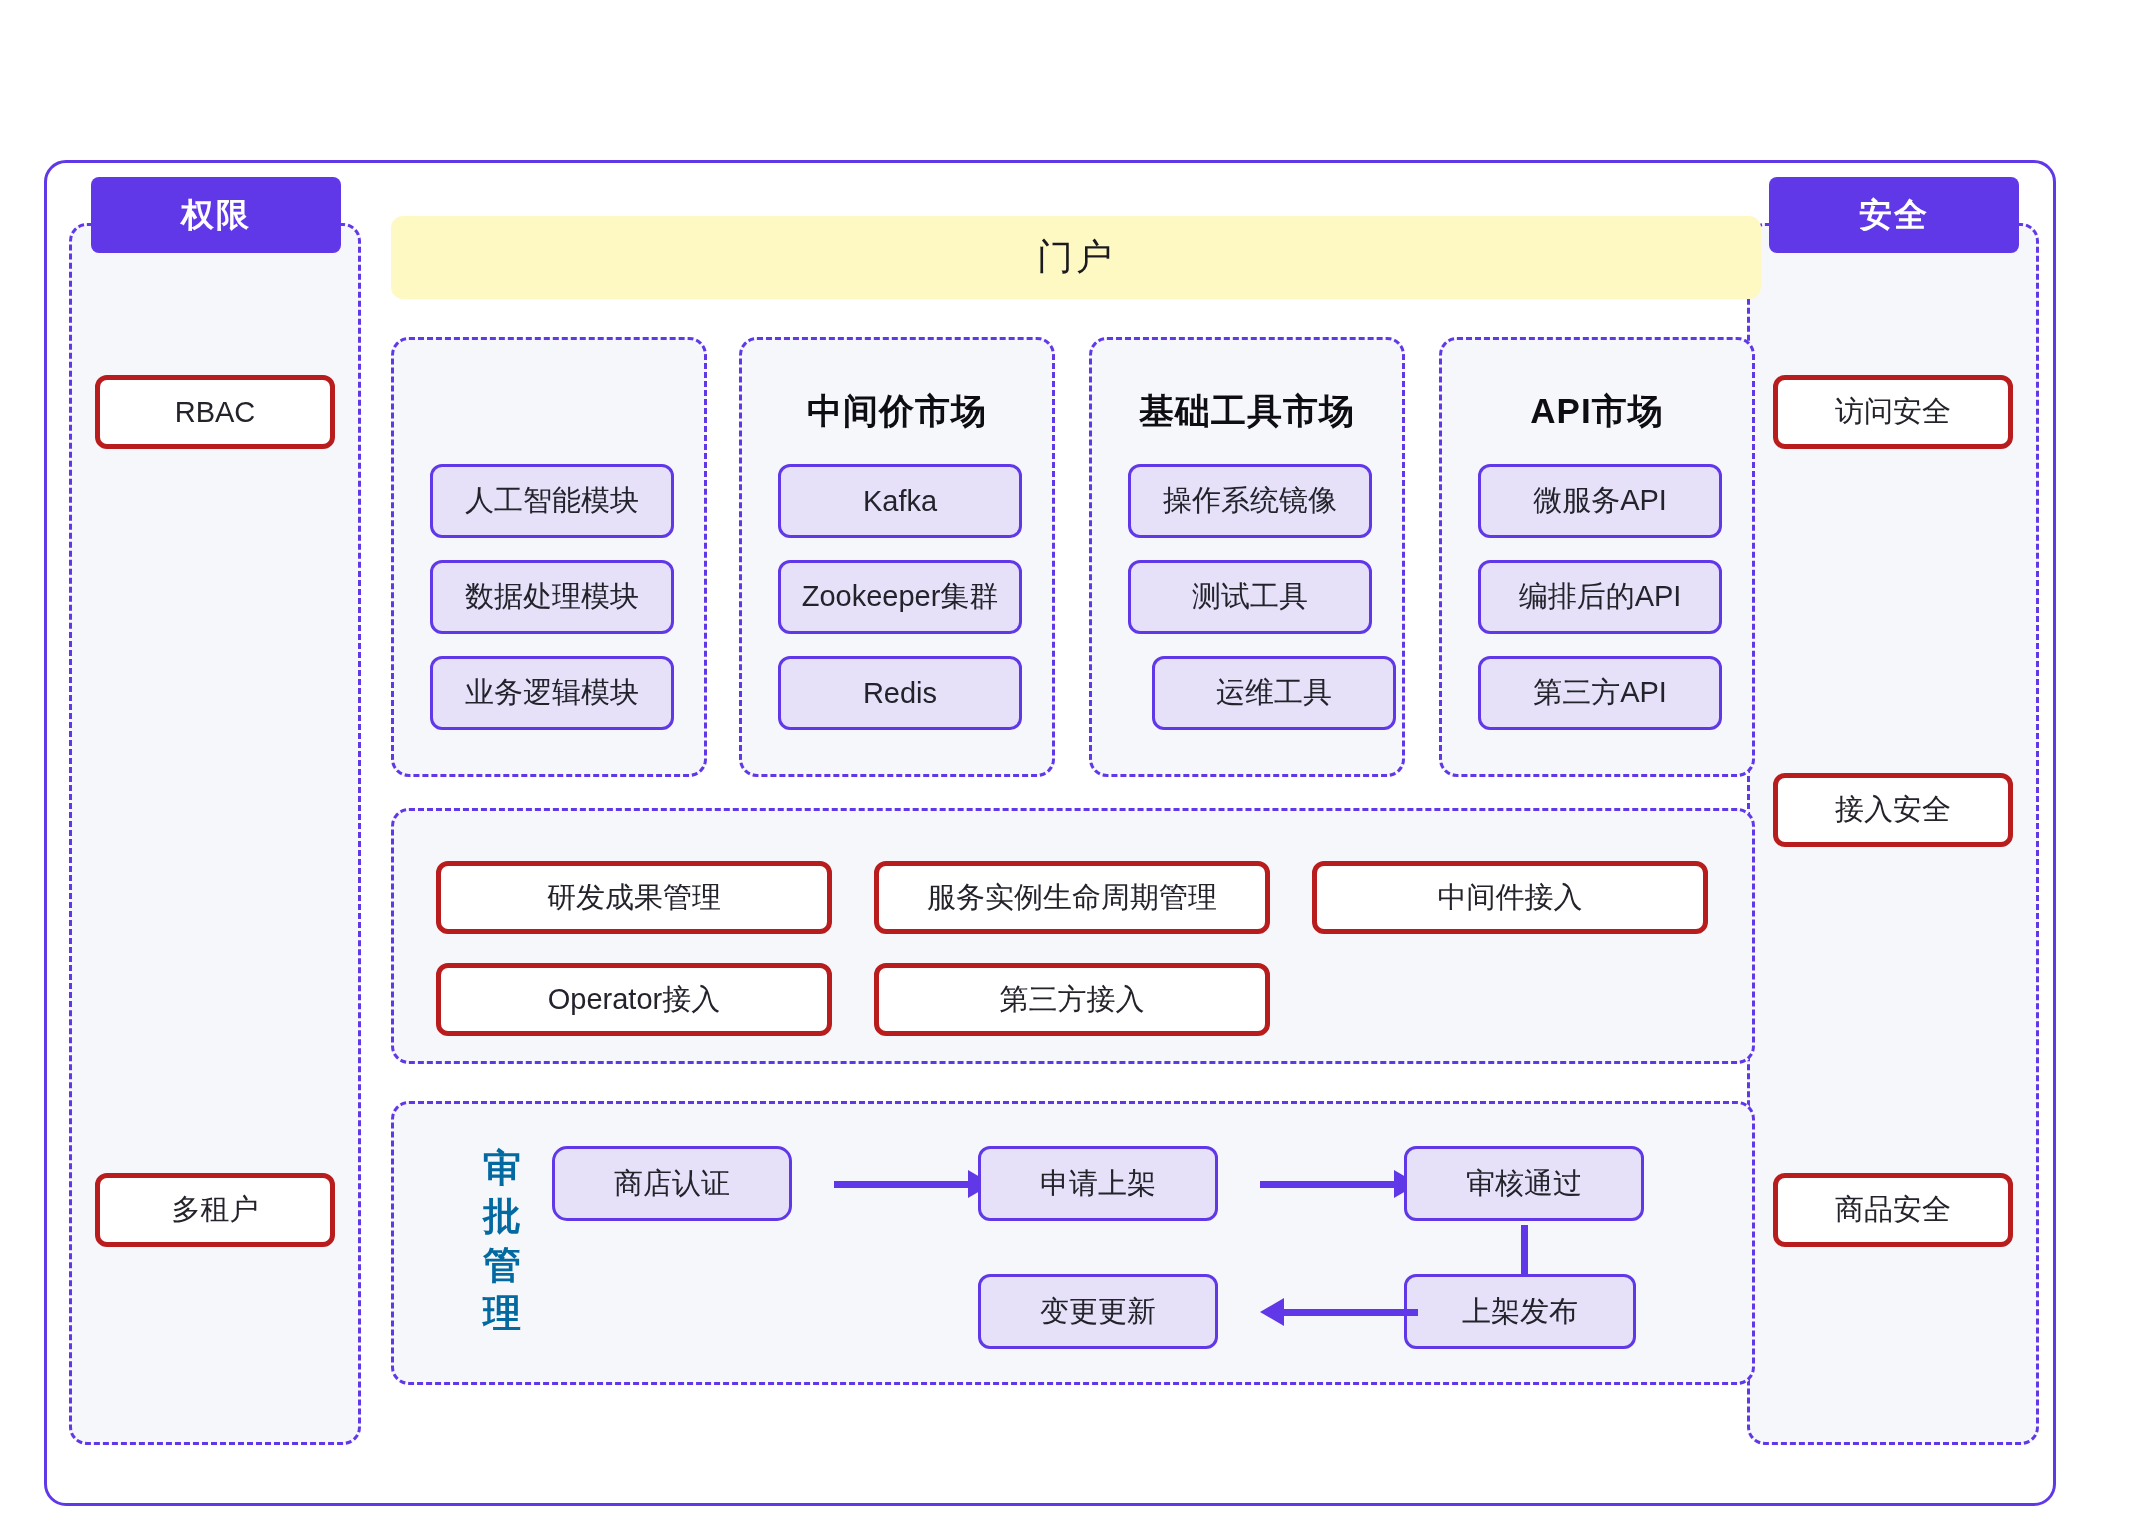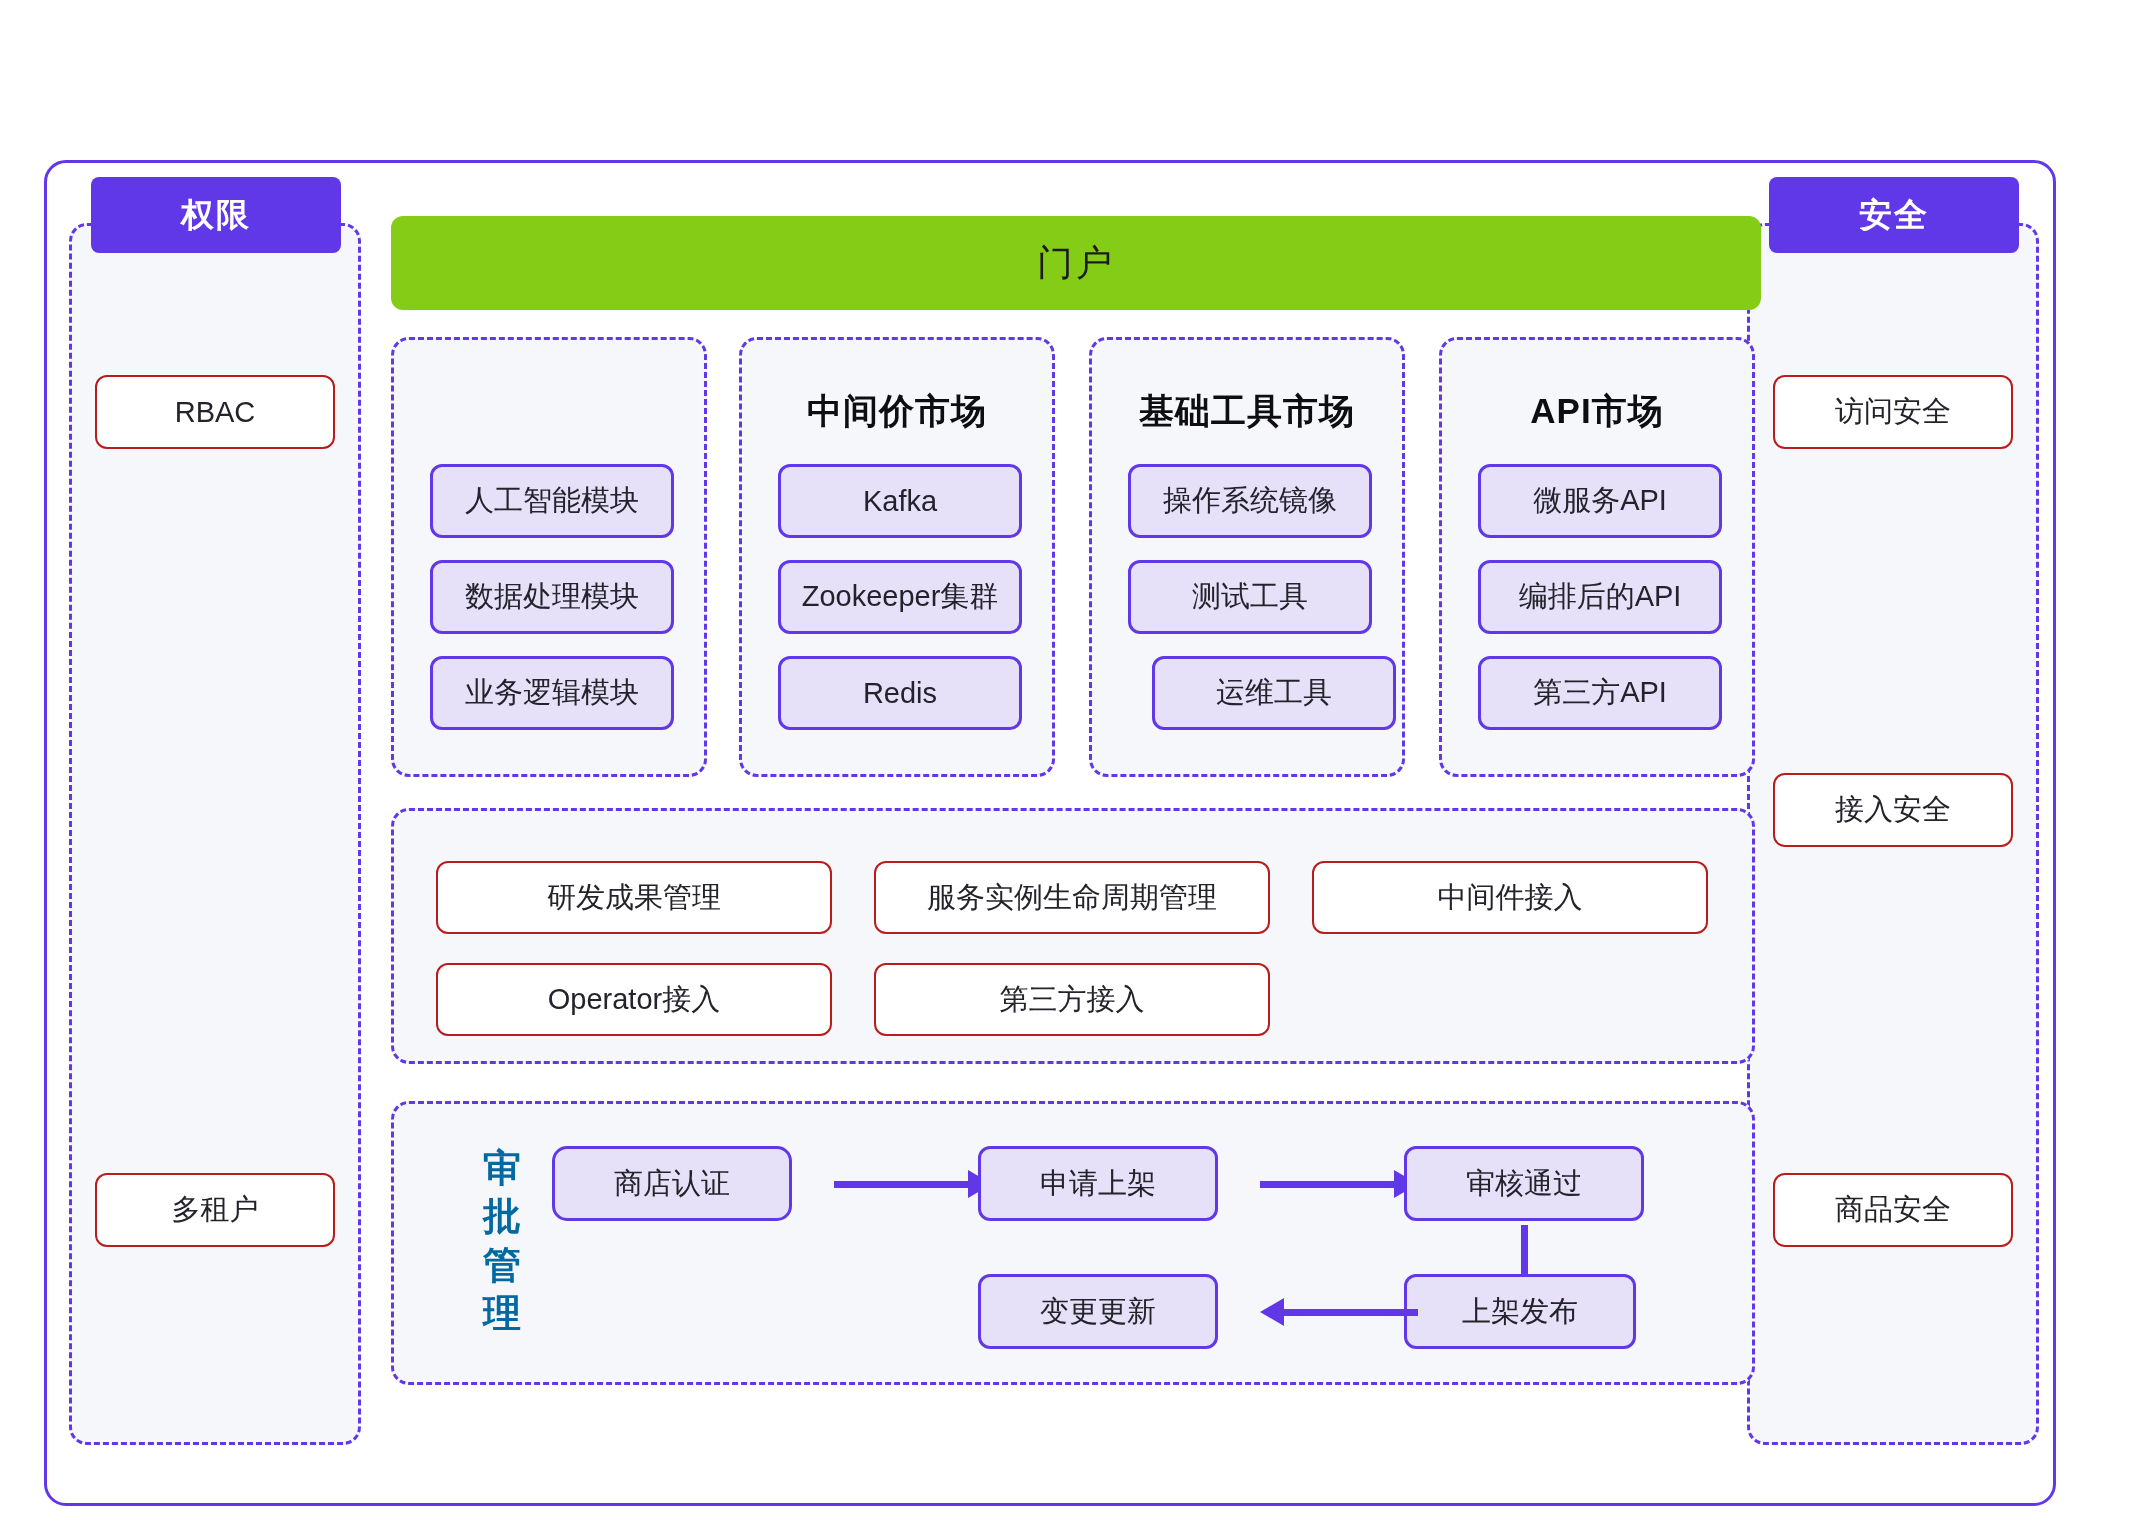--- a/index.html
+++ b/index.html
@@ -50,21 +50,21 @@
     justify-content: center;
     letter-spacing: 2px;
     z-index: 5;
     box-sizing: border-box;
   }
 
   
   .chip-white {
     position: absolute;
     background: #ffffff;
-    border: 2px solid #b91c1c;
+    border: 5px solid #b91c1c;
     border-radius: 12px;
     display: flex;
     align-items: center;
     justify-content: center;
     font-size: 29px;
     color: #23232b;
     box-sizing: border-box;
   }
 
   
@@ -80,22 +80,22 @@
     color: #23232b;
     box-sizing: border-box;
   }
 
   
   #portal-bar {
     position: absolute;
     left: 344px;
     top: 53px;
     width: 1370px;
-    height: 94px;
-    background: #84cc16;
+    height: 83px;
+    background: #fef9c3;
     border-radius: 12px;
     display: flex;
     align-items: center;
     justify-content: center;
     font-size: 36px;
     color: #1b1b1f;
     letter-spacing: 3px;
     box-sizing: border-box;
   }
 

